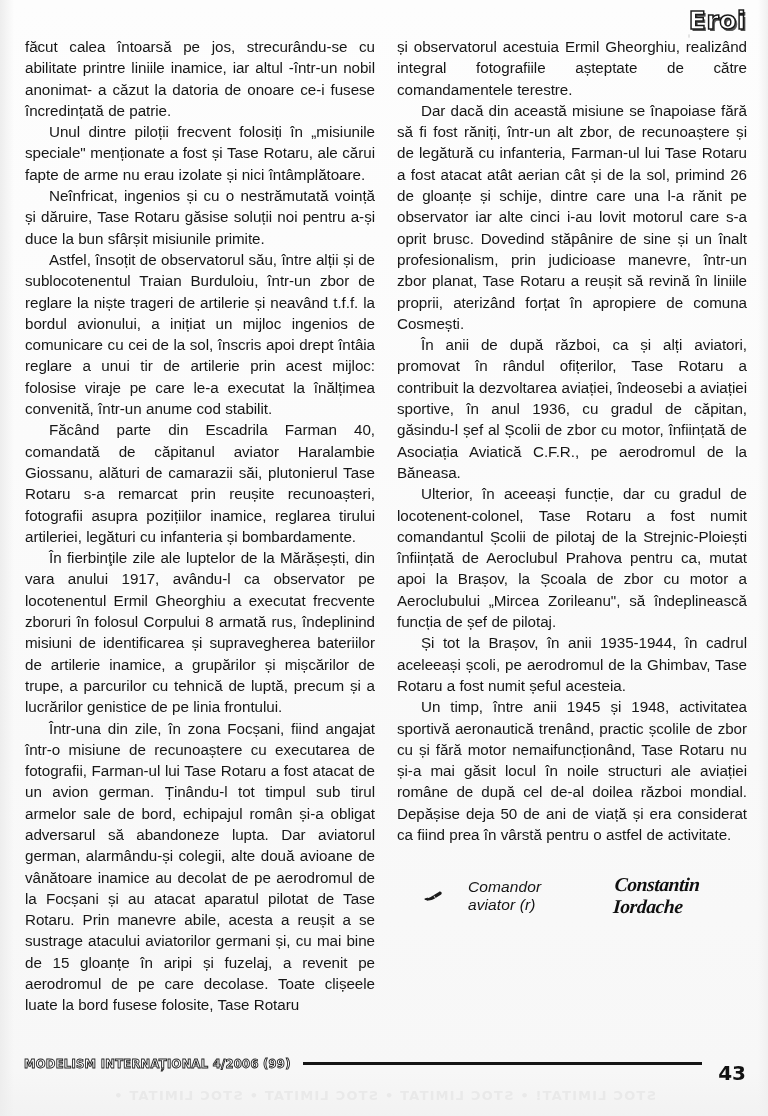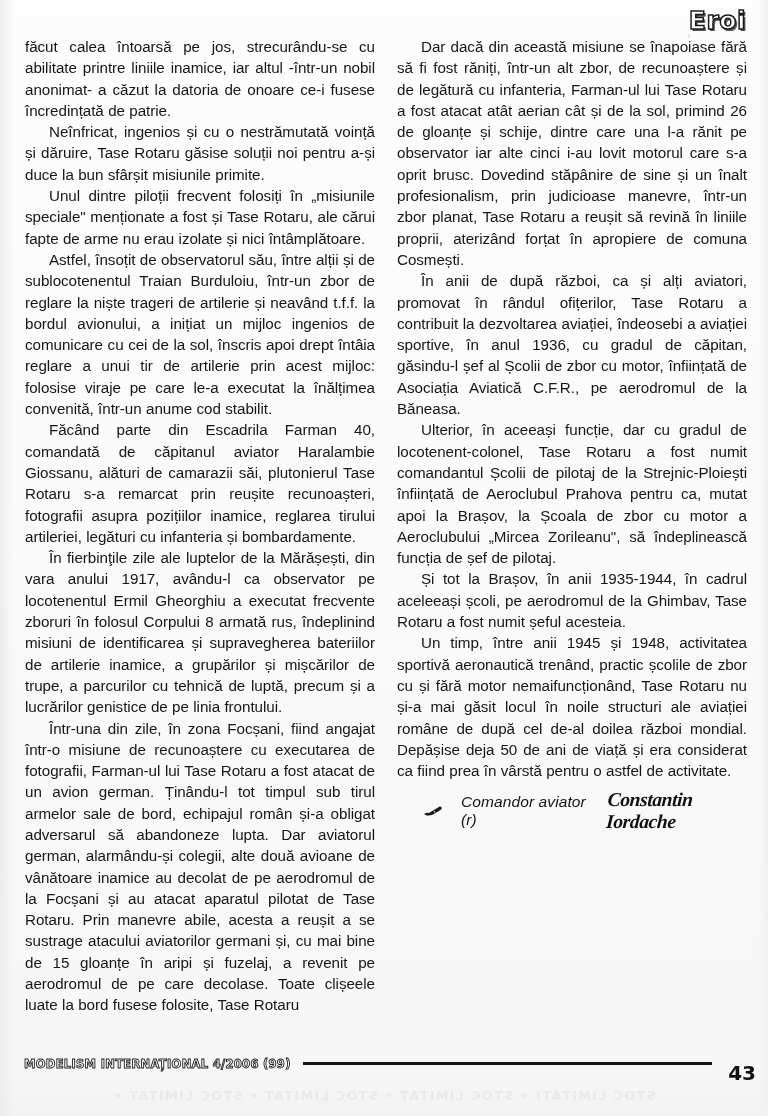--- a/index.html
+++ b/index.html
@@ -93,24 +93,24 @@
     text-indent: 0;
   }
   .col p .endmark {
     font-size: 12px;
     line-height: 1;
     vertical-align: 1px;
   }
 
   
   .byline {
-    margin-top: 8px;
+    margin-top: 29px;
     display: flex;
     align-items: center;
-    gap: 18px;
+    gap: 25px;
     padding-left: 26px;
   }
   .pen-icon {
     display: inline-block;
     width: 20px;
     height: 14px;
     flex: 0 0 20px;
     color: #1a1a1a;
   }
   .pen-icon svg { display: block; }
@@ -129,21 +129,21 @@
     letter-spacing: -0.4px;
     color: #101010;
     transform: skewX(-4deg);
     display: inline-block;
   }
 
   
   .footer {
     position: absolute;
     left: 24px;
-    right: 12px;
+    right: 22px;
     top: 1048px;
     height: 30px;
     display: flex;
     align-items: center;
     gap: 10px;
   }
   .footer-issue {
     font-family: "DejaVu Sans", sans-serif;
     font-weight: 700;
     font-size: 11.5px;
@@ -209,28 +209,29 @@
 <div class="dust" style="left:712px;top:22px;width:2px;height:6px;"></div>
 <div class="dust" style="left:688px;top:34px;width:2px;height:4px;"></div>
 
 <header class="header">
   <div class="section-title">Eroi</div>
 </header>
 
 <main class="columns">
   <div class="col" id="col-left">
       <p class="cont">făcut calea întoarsă pe jos, strecurându-se cu abilitate printre liniile inamice, iar altul -într-un nobil anonimat- a căzut la datoria de onoare ce-i fusese încredințată de patrie.</p>
+      <p class="">Unul dintre piloții frecvent folosiți în „misiunile speciale" menționate a fost și Tase Rotaru, ale cărui fapte de arme nu erau izolate și nici întâmplătoare.</p>
       <p class="">Neînfricat, ingenios și cu o nestrămutată voință și dăruire, Tase Rotaru găsise soluții noi pentru a-și duce la bun sfârșit misiunile primite.</p>
-      <p class="">Unul dintre piloții frecvent folosiți în „misiunile speciale" menționate a fost și Tase Rotaru, ale cărui fapte de arme nu erau izolate și nici întâmplătoare.</p>
       <p class="">Astfel, însoțit de observatorul său, între alții și de sublocotenentul Traian Burduloiu, într-un zbor de reglare la niște trageri de artilerie și neavând t.f.f. la bordul avionului, a inițiat un mijloc ingenios de comunicare cu cei de la sol, înscris apoi drept întâia reglare a unui tir de artilerie prin acest mijloc: folosise viraje pe care le-a executat la înălțimea convenită, într-un anume cod stabilit.</p>
       <p class="">Făcând parte din Escadrila Farman 40, comandată de căpitanul aviator Haralambie Giossanu, alături de camarazii săi, plutonierul Tase Rotaru s-a remarcat prin reușite recunoașteri, fotografii asupra pozițiilor inamice, reglarea tirului artileriei, legături cu infanteria și bombardamente.</p>
       <p class="">În fierbinţile zile ale luptelor de la Mărășești, din vara anului 1917, avându-l ca observator pe locotenentul Ermil Gheorghiu a executat frecvente zboruri în folosul Corpului 8 armată rus, îndeplinind misiuni de identificarea și supravegherea bateriilor de artilerie inamice, a grupărilor și mișcărilor de trupe, a parcurilor cu tehnică de luptă, precum și a lucrărilor genistice de pe linia frontului.</p>
       <p class="">Într-una din zile, în zona Focșani, fiind angajat într-o misiune de recunoaștere cu executarea de fotografii, Farman-ul lui Tase Rotaru a fost atacat de un avion german. Ținându-l tot timpul sub tirul armelor sale de bord, echipajul român și-a obligat adversarul să abandoneze lupta. Dar aviatorul german, alarmându-și colegii, alte două avioane de vânătoare inamice au decolat de pe aerodromul de la Focșani și au atacat aparatul pilotat de Tase Rotaru. Prin manevre abile, acesta a reușit a se sustrage atacului aviatorilor germani și, cu mai bine de 15 gloanțe în aripi și fuzelaj, a revenit pe aerodromul de pe care decolase. Toate clișeele luate la bord fusese folosite, Tase Rotaru</p>
     </div>
   <div class="col" id="col-right">
+      <p class="cont">și observatorul acestuia Ermil Gheorghiu, realizând integral fotografiile așteptate de către comandamentele terestre.</p>
       <p class="">Dar dacă din această misiune se înapoiase fără să fi fost răniți, într-un alt zbor, de recunoaștere și de legătură cu infanteria, Farman-ul lui Tase Rotaru a fost atacat atât aerian cât și de la sol, primind 26 de gloanțe și schije, dintre care una l-a rănit pe observator iar alte cinci i-au lovit motorul care s-a oprit brusc. Dovedind stăpânire de sine și un înalt profesionalism, prin judicioase manevre, într-un zbor planat, Tase Rotaru a reușit să revină în liniile proprii, aterizând forțat în apropiere de comuna Cosmești.</p>
       <p class="">În anii de după război, ca și alți aviatori, promovat în rândul ofițerilor, Tase Rotaru a contribuit la dezvoltarea aviației, îndeosebi a aviației sportive, în anul 1936, cu gradul de căpitan, găsindu-l șef al Școlii de zbor cu motor, înființată de Asociația Aviatică C.F.R., pe aerodromul de la Băneasa.</p>
       <p class="">Ulterior, în aceeași funcție, dar cu gradul de locotenent-colonel, Tase Rotaru a fost numit comandantul Școlii de pilotaj de la Strejnic-Ploiești înființată de Aeroclubul Prahova pentru ca, mutat apoi la Brașov, la Școala de zbor cu motor a Aeroclubului „Mircea Zorileanu", să îndeplinească funcția de șef de pilotaj.</p>
       <p class="">Și tot la Brașov, în anii 1935-1944, în cadrul aceleeași școli, pe aerodromul de la Ghimbav, Tase Rotaru a fost numit șeful acesteia.</p>
       <p class="">Un timp, între anii 1945 și 1948, activitatea sportivă aeronautică trenând, practic școlile de zbor cu și fără motor nemaifuncționând, Tase Rotaru nu și-a mai găsit locul în noile structuri ale aviației române de după cel de-al doilea război mondial. Depășise deja 50 de ani de viață și era considerat ca fiind prea în vârstă pentru o astfel de activitate.</p>
       <div class="byline">
         <span class="pen-icon">
           <svg viewBox="0 0 22 15" width="20" height="14" aria-hidden="true">
             <path d="M2 11.5 C5 12.8 9 12.6 12.5 10.6 L19.6 6.2 C20.6 5.6 20.9 4.4 20.3 3.5 C19.7 2.6 18.4 2.4 17.5 3 L10.2 7.6 C7.2 9.5 4.4 10.4 2 10.6 Z" fill="currentColor"></path>
             <path d="M1.2 10.8 L5.2 9.2 L5.6 12.6 Z" fill="currentColor"></path>

